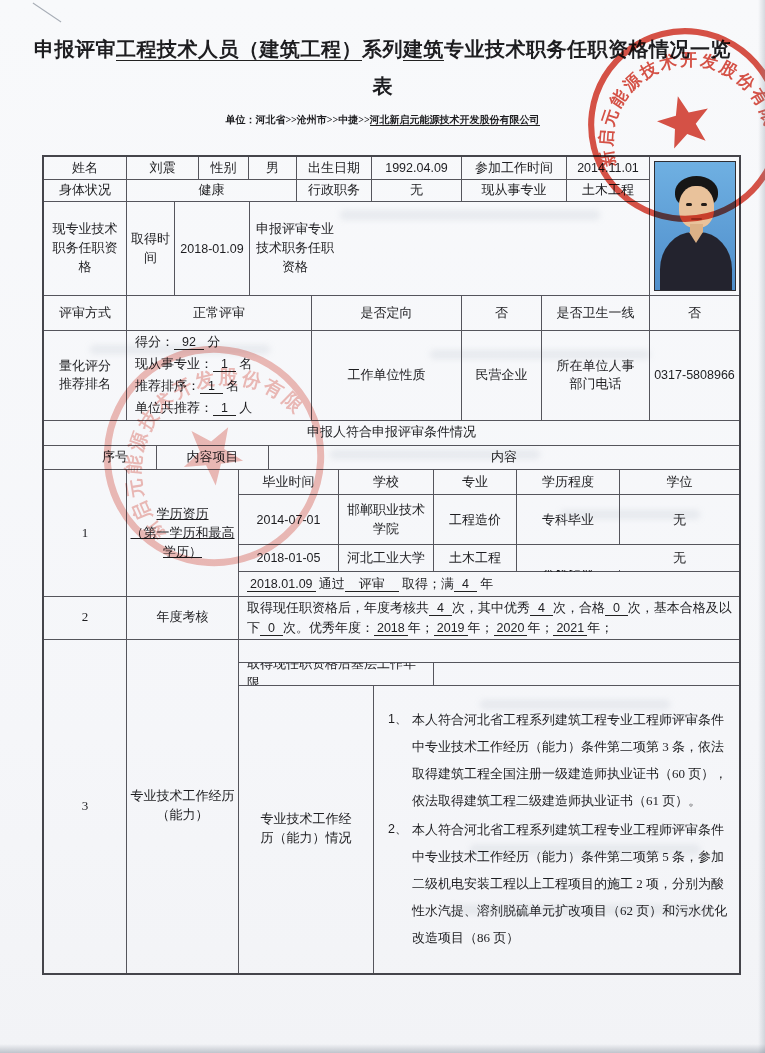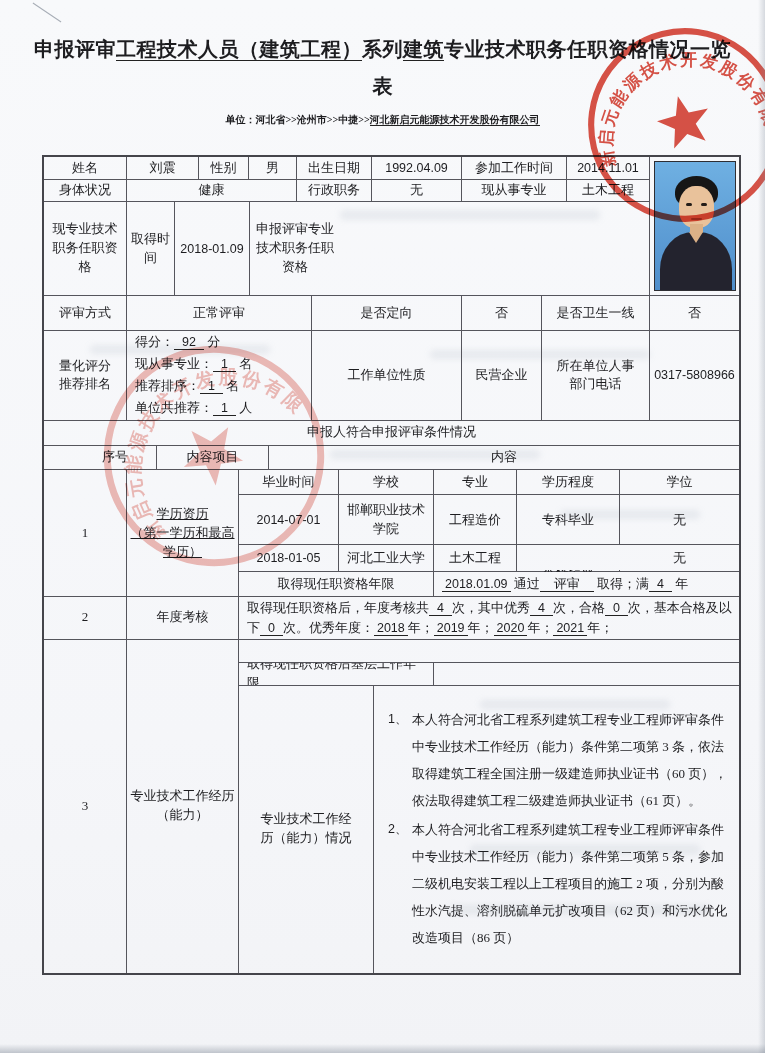--- a/index.html
+++ b/index.html
@@ -195,21 +195,20 @@
           <div class="c grow">无</div>
         </div>
         <div class="subrow" style="height:27px;">
           <div class="c num" style="width:100px;">2018-01-05</div>
           <div class="c" style="width:95px;">河北工业大学</div>
           <div class="c" style="width:83px;">土木工程</div>
           <div class="c" style="width:103px;margin-top:25px;">本科毕业</div>
           <div class="c grow">无</div>
         </div>
         <div class="subrow" style="height:25px;flex:1;">
-          <div class="c" style="width:195px;">取得现任职资格年限</div>
           <div class="c cl grow" style="flex-direction:row;justify-content:flex-start;align-items:center;">
             <div><span class="ubt num">2018.01.09</span> <span>通过</span><span class="ubw">评审</span> <span>取得；满</span><span class="ub num">4</span> <span>年</span></div>
           </div>
         </div>
       </div>
     </div>
 
     <div class="row" style="height:43px;">
       <div class="c" style="width:83px;">2</div>
       <div class="c" style="width:112px;">年度考核</div>

